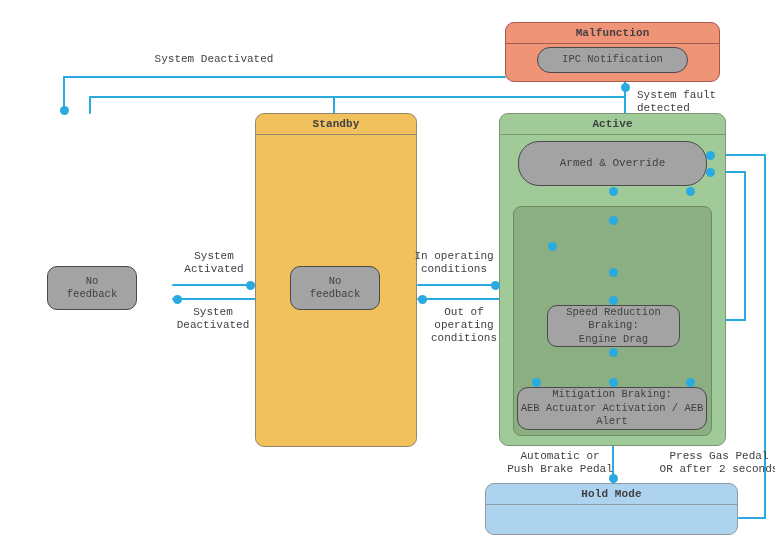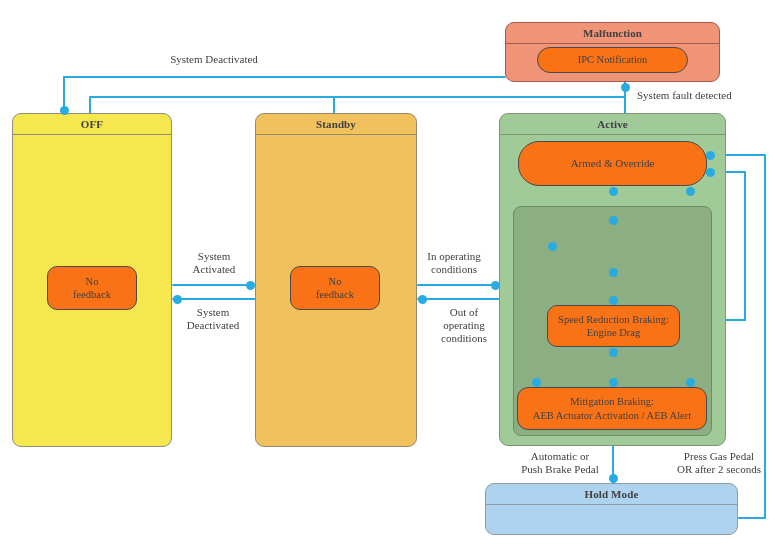--- a/index.html
+++ b/index.html
@@ -1,28 +1,28 @@
 <!DOCTYPE html>
 <html style="--line: #29abe2; --text: #414042; --substate-border: #4a4a4c; --off-fill: #f4e84e; --off-border: #8c8c80; --standby-fill: #f0c15d; --standby-border: #94896f; --malfunction-fill: #f09478; --malfunction-border: #a65a4d; --active-fill: #a0ca98; --active-border: #7d9676; --inner-fill: #8bae83; --inner-border: #6e8c64; --hold-fill: #aed3ef; --hold-border: #8c9ba6;"><head>
 <meta charset="utf-8">
 <style>
   html,body { margin:0; padding:0; background:#ffffff; }
   .stage {
     position:relative; width:775px; height:550px; background:#fff;
-    font-family:Liberation Serif, serif;
+    font-family:Liberation Mono, monospace;
     color:var(--text,#414042); overflow:hidden;
   }
   .state { position:absolute; border-radius:9px; border:1.5px solid; box-sizing:border-box; }
   .state-title {
     height:20px; line-height:20px; text-align:center;
     font-size:11px; font-weight:700; border-bottom:1.5px solid;
     border-color:inherit; letter-spacing:.1px;
   }
   .sub {
-    position:absolute; background:#f97316; border:1.5px solid var(--substate-border,#4a4a4c);
+    position:absolute; background:#a3a3a3; border:1.5px solid var(--substate-border,#4a4a4c);
     box-sizing:border-box; display:flex; align-items:center; justify-content:center;
     text-align:center; font-size:10.5px; line-height:13.5px; white-space:pre-line;
     color:var(--text,#414042);
   }
   .edge { position:absolute; background:var(--line,#29abe2); border-radius:1px; }
   .edge.h { height:2px; }
   .edge.v { width:2px; }
   .dot {
     position:absolute; width:9px; height:9px; margin-left:-4.5px; margin-top:-4.5px;
     border-radius:50%; background:var(--line,#29abe2);
@@ -79,23 +79,20 @@
     <div class="edge h" style="left:738px;top:517px;width:28px;"></div>
 
     <div class="edge v" style="left:612px;top:430px;height:54px;"></div>
   </div>
 
   <div class="state malf" style="left:505px;top:22px;width:215px;height:60px;">
     <div class="state-title">Malfunction</div>
   </div>
   <div class="sub" style="left:537px;top:47px;width:151px;height:26px;border-radius:13px;">IPC Notification</div>
 
-  <div class="state off" style="left:12px;top:113px;width:160px;height:334px;">
-    <div class="state-title">OFF</div>
-  </div>
   <div class="sub" style="left:47px;top:266px;width:90px;height:44px;border-radius:10px;">No
 feedback</div>
 
   <div class="state standby" style="left:255px;top:113px;width:162px;height:334px;">
     <div class="state-title">Standby</div>
   </div>
   <div class="sub" style="left:290px;top:266px;width:90px;height:44px;border-radius:10px;">No
 feedback</div>
 
   <div class="state active" style="left:499px;top:113px;width:227px;height:333px;">

